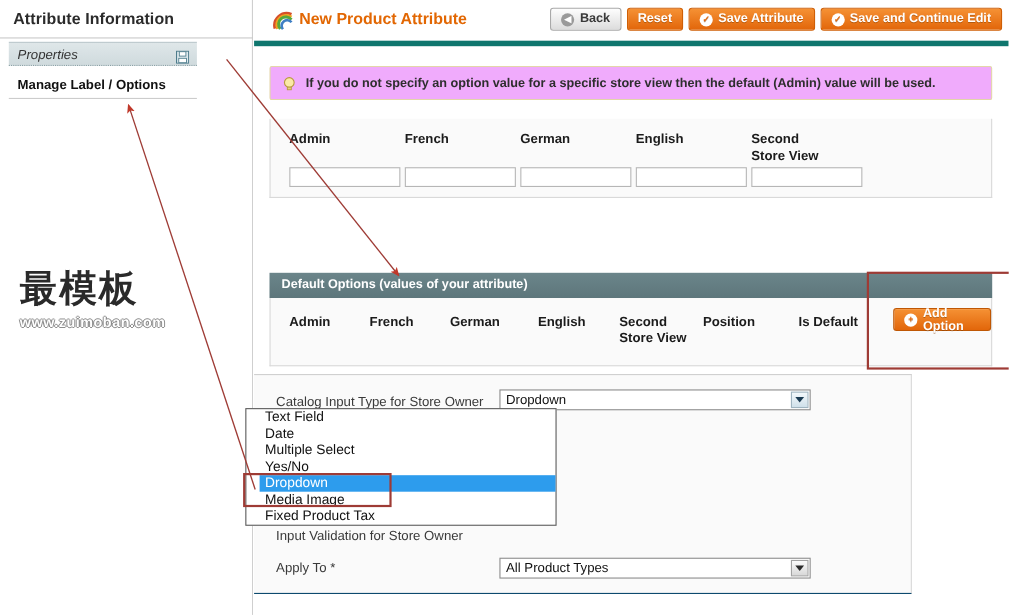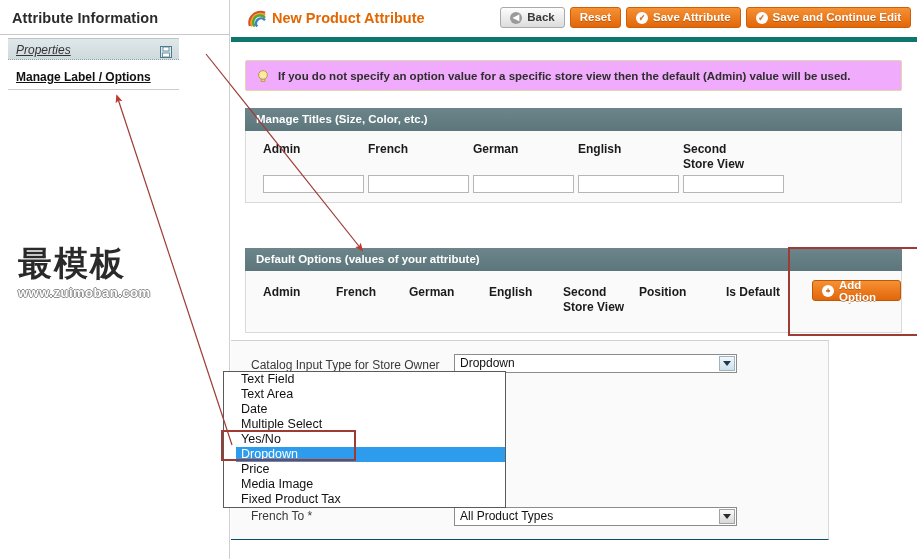--- a/index.html
+++ b/index.html
@@ -24,21 +24,21 @@
   .sidebar-title{
     position:absolute;left:12px;top:10px;
     font-size:14.5px;font-weight:bold;color:#2b2b2b;
     letter-spacing:.1px;
   }
   .sidebar-rule{
     position:absolute;left:0;top:34px;width:230px;height:1px;background:#c9c9c9;
   }
   .side-item{
     position:absolute;left:8px;width:171px;box-sizing:border-box;
-    height:22px;line-height:22px;padding-left:8px;text-decoration:underline;
+    height:22px;line-height:22px;padding-left:8px;
   }
   .side-item.properties{
     top:38px;
     background:linear-gradient(to bottom,#dfe7e9,#cfdadd);
     border-top:1px solid #b9c6ca;
     font-style:italic;color:#333;
     border-bottom:1px dotted #8aa0a5;
   }
   .side-item.properties .disk{
     position:absolute;right:7px;top:4px;width:12px;height:12px;
@@ -295,21 +295,20 @@
       <span class="bulb">
         <svg width="14" height="14" viewBox="0 0 14 14">
           <circle cx="7" cy="6" r="4.4" fill="#fbe9a6" stroke="#b79a3e" stroke-width="1"></circle>
           <rect x="5.2" y="10.2" width="3.6" height="2.4" fill="#e8d07a" stroke="#b79a3e" stroke-width="0.8"></rect>
         </svg>
       </span>
       <span class="txt">If you do not specify an option value for a specific store view then the default (Admin) value will be used.</span>
     </div>
 
     <div class="panel" id="panel-titles">
-      <div class="panel-head">Manage Titles (Size, Color, etc.)</div>
       <div class="panel-body">
         <div class="colhead" style="left:17px;width:90px;">Admin</div>
         <div class="colhead" style="left:122px;width:90px;">French</div>
         <div class="colhead" style="left:227px;width:90px;">German</div>
         <div class="colhead" style="left:332px;width:90px;">English</div>
         <div class="colhead" style="left:437px;width:74px;">Second Store View</div>
 
         <div class="tinput" style="left:17px;"></div>
         <div class="tinput" style="left:122px;"></div>
         <div class="tinput" style="left:227px;"></div>
@@ -335,45 +334,43 @@
         </div>
       </div>
       <div class="hl-box" id="hl-add"></div>
     </div>
 
     <div class="form-area">
       <div class="flabel" style="top:17px;">Catalog Input Type for Store Owner</div>
       <div class="flabel" style="top:63px;">Unique Value</div>
       <div class="flabel" style="top:110px;">Values Required</div>
       <div class="flabel" style="top:139px;">Input Validation for Store Owner</div>
-      <div class="flabel" style="top:168px;">French To *</div>
+      <div class="flabel" style="top:168px;">Apply To *</div>
 
       <div class="select-box" style="top:13px;">
         <span>Dropdown</span>
         <span class="select-arrow">
             <i></i>
           </span>
       </div>
 
       <div class="select-box" style="top:166px;">
         <span>All Product Types</span>
         <span class="select-arrow grey">
             <i></i>
           </span>
       </div>
     </div>
 
     <div class="dd-list" style="left:-8px;top:371px;padding-left:12px;">
       <div class="dd-item">Text Field</div>
-      <div class="dd-item">Text Area</div>
       <div class="dd-item">Date</div>
       <div class="dd-item">Multiple Select</div>
       <div class="dd-item">Yes/No</div>
       <div class="dd-item sel">Dropdown</div>
-      <div class="dd-item">Price</div>
       <div class="dd-item">Media Image</div>
       <div class="dd-item">Fixed Product Tax</div>
     </div>
   </div>
 
   <div class="hl-box" id="hl-dd"></div>
 
   <svg class="arrows" viewBox="0 0 917 559">
     <defs>
       <marker id="ah" markerWidth="7" markerHeight="7" refX="5.5" refY="3" orient="auto">

